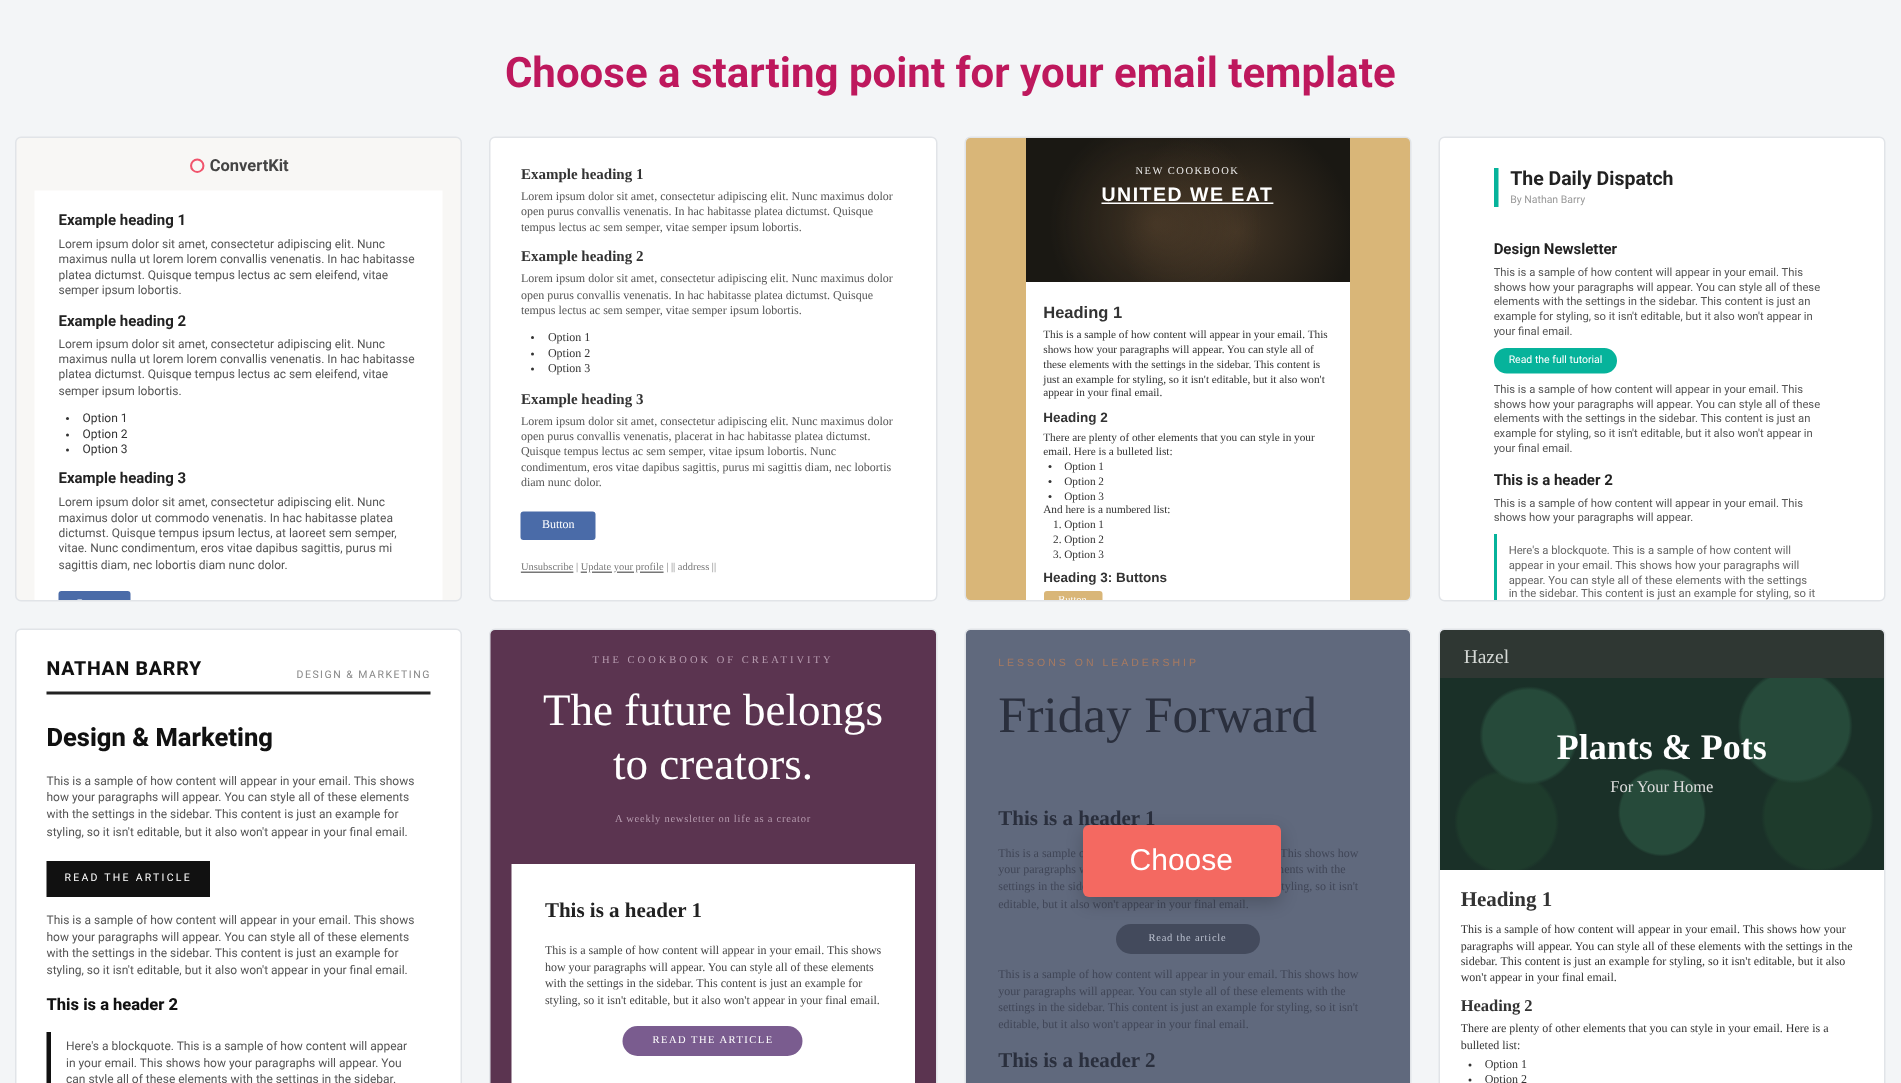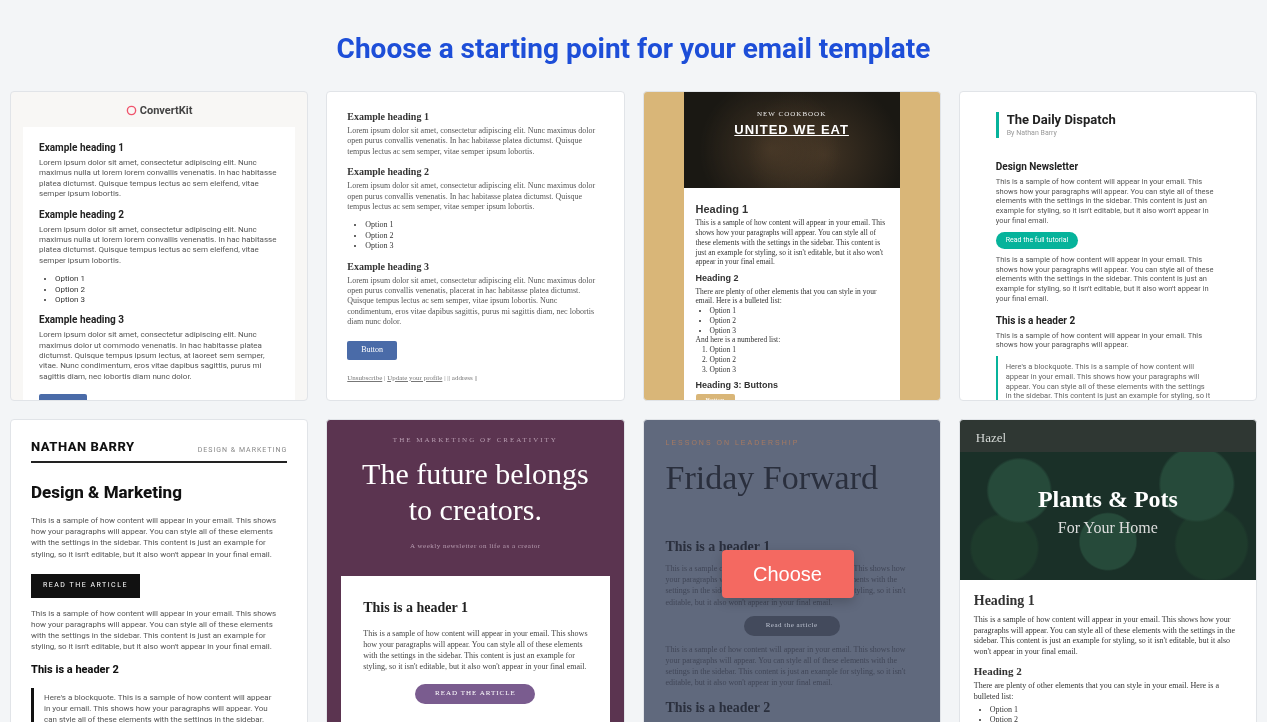--- a/index.html
+++ b/index.html
@@ -10,21 +10,21 @@
     body {
       background: #f3f5f7;
       font-family: -apple-system, BlinkMacSystemFont, "Segoe UI", Roboto, Helvetica, Arial, sans-serif;
       width: 1267px;
       overflow: hidden;
     }
     .page-title {
       text-align: center;
       font-size: 28px;
       font-weight: 700;
-      color: #1d4ed8;
+      color: #be185d;
       padding: 32px 0 26px;
     }
     .grid {
       display: grid;
       grid-template-columns: repeat(4, 1fr);
       gap: 18px;
       padding: 0 10px;
     }
     .card {
       background: #fff;
@@ -92,21 +92,21 @@
     .t7 .title{font-size:34px; color:#2a2f3d; margin:6px 0 36px;}
     .t7 h5{font-size:14px; font-weight:700; color:#2a2f3d; margin:10px 0 6px;}
     .t7 .pbtn{display:block; margin:8px auto; width:96px; text-align:center; background:#434a5c; color:#bcc2d0; font-size:7px; letter-spacing:.5px; padding:5px 0; border-radius:10px;}
     .t7 .bq{color:#2a2f3d;}
     .choose-btn{position:absolute; top:130px; left:78px; width:132px; height:48px; background:#f46961; color:#fff; font-size:20px; border:none; border-radius:4px; box-shadow:0 4px 12px rgba(0,0,0,0.2); cursor:pointer; font-family:-apple-system,Arial,sans-serif;}
     
     .t8{background:#2f3733; font-family: Georgia, serif;}
     .t8 .brand{color:#d5d9d6; font-size:13px; padding:10px 16px 6px;}
     .t8 .hero{height:128px; background:#1a3028; background-image: radial-gradient(circle at 20% 30%, #264a3a 0 12%, transparent 13%), radial-gradient(circle at 80% 25%, #264a3a 0 14%, transparent 15%), radial-gradient(circle at 50% 70%, #264a3a 0 16%, transparent 17%), radial-gradient(circle at 15% 75%, #1e3b2c 0 12%, transparent 13%), radial-gradient(circle at 85% 72%, #1e3b2c 0 13%, transparent 14%); color:#fff; text-align:center; padding-top:34px;}
     .t8 .hero .pp{font-size:24px; font-weight:700;}
-    .t8 .hero .sub{font-size:16px; margin-top:6px; color:#ddd;}
+    .t8 .hero .sub{font-size:11px; margin-top:6px; color:#ddd;}
     .t8 .body{background:#fff; padding:12px 14px; font-size:8px; color:#333; line-height:1.35;}
     .t8 h5{font-size:14px; font-weight:700; margin-bottom:4px; font-family:Georgia,serif;}
     .t8 h6{font-size:11px; font-weight:700; margin:6px 0 2px; font-family:Georgia,serif;}
     .t8 ul{margin-left:16px; margin-top:2px;}
   </style>
 </head>
 <body>
 
 <h1 class="page-title">Choose a starting point for your email template</h1>
 
@@ -202,21 +202,21 @@
     </div>
     <h4>Design &amp; Marketing</h4>
     <p>This is a sample of how content will appear in your email. This shows how your paragraphs will appear. You can style all of these elements with the settings in the sidebar. This content is just an example for styling, so it isn't editable, but it also won't appear in your final email.</p>
     <span class="rbtn">READ THE ARTICLE</span>
     <p>This is a sample of how content will appear in your email. This shows how your paragraphs will appear. You can style all of these elements with the settings in the sidebar. This content is just an example for styling, so it isn't editable, but it also won't appear in your final email.</p>
     <h5>This is a header 2</h5>
     <div class="bq">Here's a blockquote. This is a sample of how content will appear in your email. This shows how your paragraphs will appear. You can style all of these elements with the settings in the sidebar.</div>
   </div>
 
   <div class="card t6">
-    <div class="tag">THE MARKETING OF CREATIVITY</div>
+    <div class="tag">THE COOKBOOK OF CREATIVITY</div>
     <div class="big">The future belongs to creators.</div>
     <div class="sub">A weekly newsletter on life as a creator</div>
     <div class="panel">
       <h5>This is a header 1</h5>
       <p>This is a sample of how content will appear in your email. This shows how your paragraphs will appear. You can style all of these elements with the settings in the sidebar. This content is just an example for styling, so it isn't editable, but it also won't appear in your final email.</p>
       <span class="pbtn">READ THE ARTICLE</span>
     </div>
   </div>
 
   <div class="card t7">

